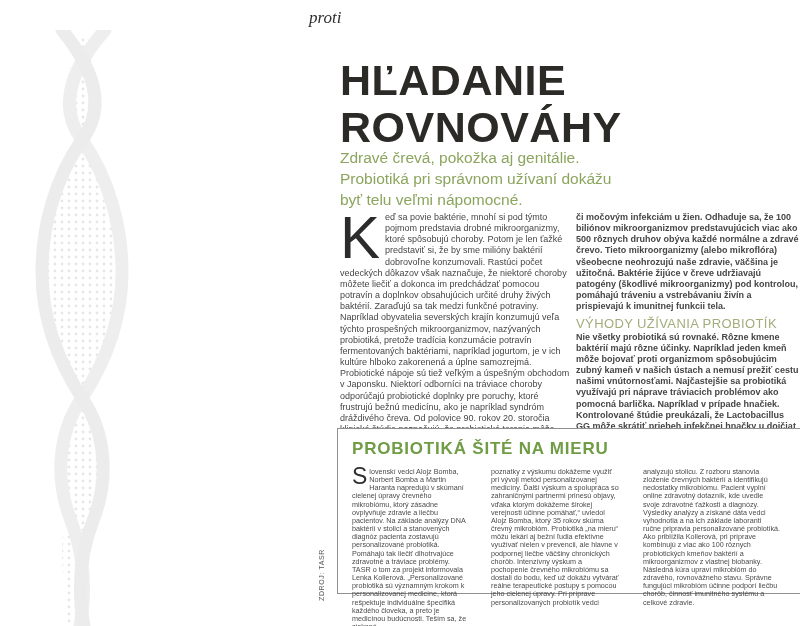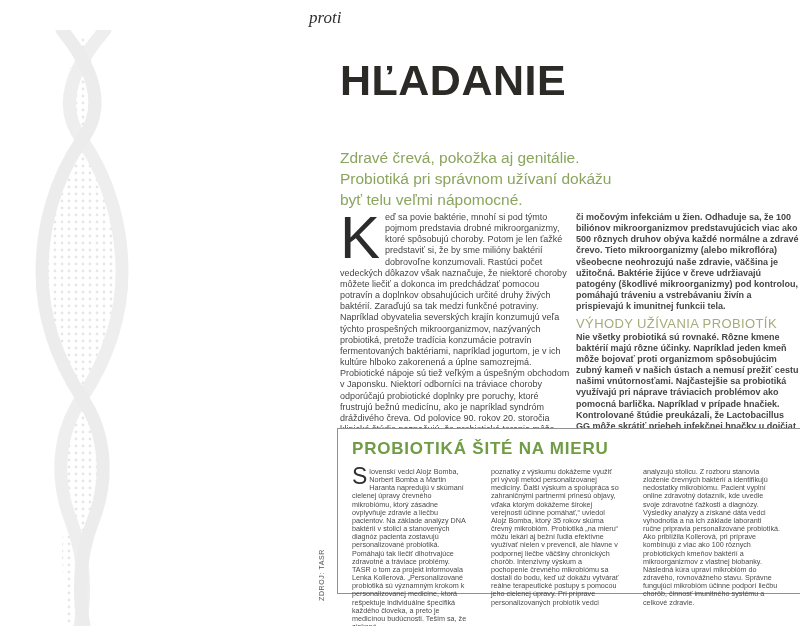--- a/index.html
+++ b/index.html
@@ -67,20 +67,21 @@
       <path d="M 72,368 C 95,403 98,448 84,488 C 74,523 68,558 72,596 L 58,596 C 54,553 48,518 56,488 C 44,448 48,403 72,368 Z" fill="url(#dots)"></path>
       <path d="M 95,0 C 60,40 48,78 72,110 C 100,150 112,198 112,242 C 112,288 98,328 72,368 C 48,403 45,448 60,488 C 72,518 78,553 70,596" fill="none" stroke="#ececec" stroke-width="13" stroke-linecap="round"></path>
       <path d="M 52,0 C 85,40 96,78 72,110 C 44,150 32,198 32,242 C 32,288 46,328 72,368 C 96,403 99,448 84,488 C 72,518 66,553 74,596" fill="none" stroke="#e9e9e9" stroke-width="13" stroke-linecap="round"></path>
     </g>
   </svg>
 
   <div class="section-label">proti</div>
 
   <h1 class="title">
     <span>HĽADANIE</span>
+    <span>ROVNOVÁHY</span>
   </h1>
 
   <div class="lede">Zdravé črevá, pokožka aj genitálie.
 Probiotiká pri správnom užívaní dokážu
 byť telu veľmi nápomocné.</div>
 
   <div class="col col-left">
     <span class="dropcap">K</span>
     <span>eď sa povie baktérie, mnohí si pod týmto pojmom predstavia drobné mikroorganizmy, ktoré spôsobujú choroby. Potom je len ťažké predstaviť si, že by sme milióny baktérií dobrovoľne konzumovali. Rastúci počet vedeckých dôkazov však naznačuje, že niektoré choroby môžete liečiť a dokonca im predchádzať pomocou potravín a doplnkov obsahujúcich určité druhy živých baktérií. Zaraďujú sa tak medzi funkčné potraviny. Napríklad obyvatelia severských krajín konzumujú veľa týchto prospešných mikroorganizmov, nazývaných probiotiká, pretože tradícia konzumácie potravín fermentovaných baktériami, napríklad jogurtom, je v ich kultúre hlboko zakorenená a úplne samozrejmá. Probiotické nápoje sú tiež veľkým a úspešným obchodom v Japonsku. Niektorí odborníci na tráviace choroby odporúčajú probiotické doplnky pre poruchy, ktoré frustrujú bežnú medicínu, ako je napríklad syndróm dráždivého čreva. Od polovice 90. rokov 20. storočia klinické štúdie naznačujú, že probiotická terapia môže pomôcť pri liečbe niekoľkých gastrointestinálnych chorôb, spomaliť vývoj alergií u detí a liečiť a predchádzať vaginálnym</span>
   </div>

